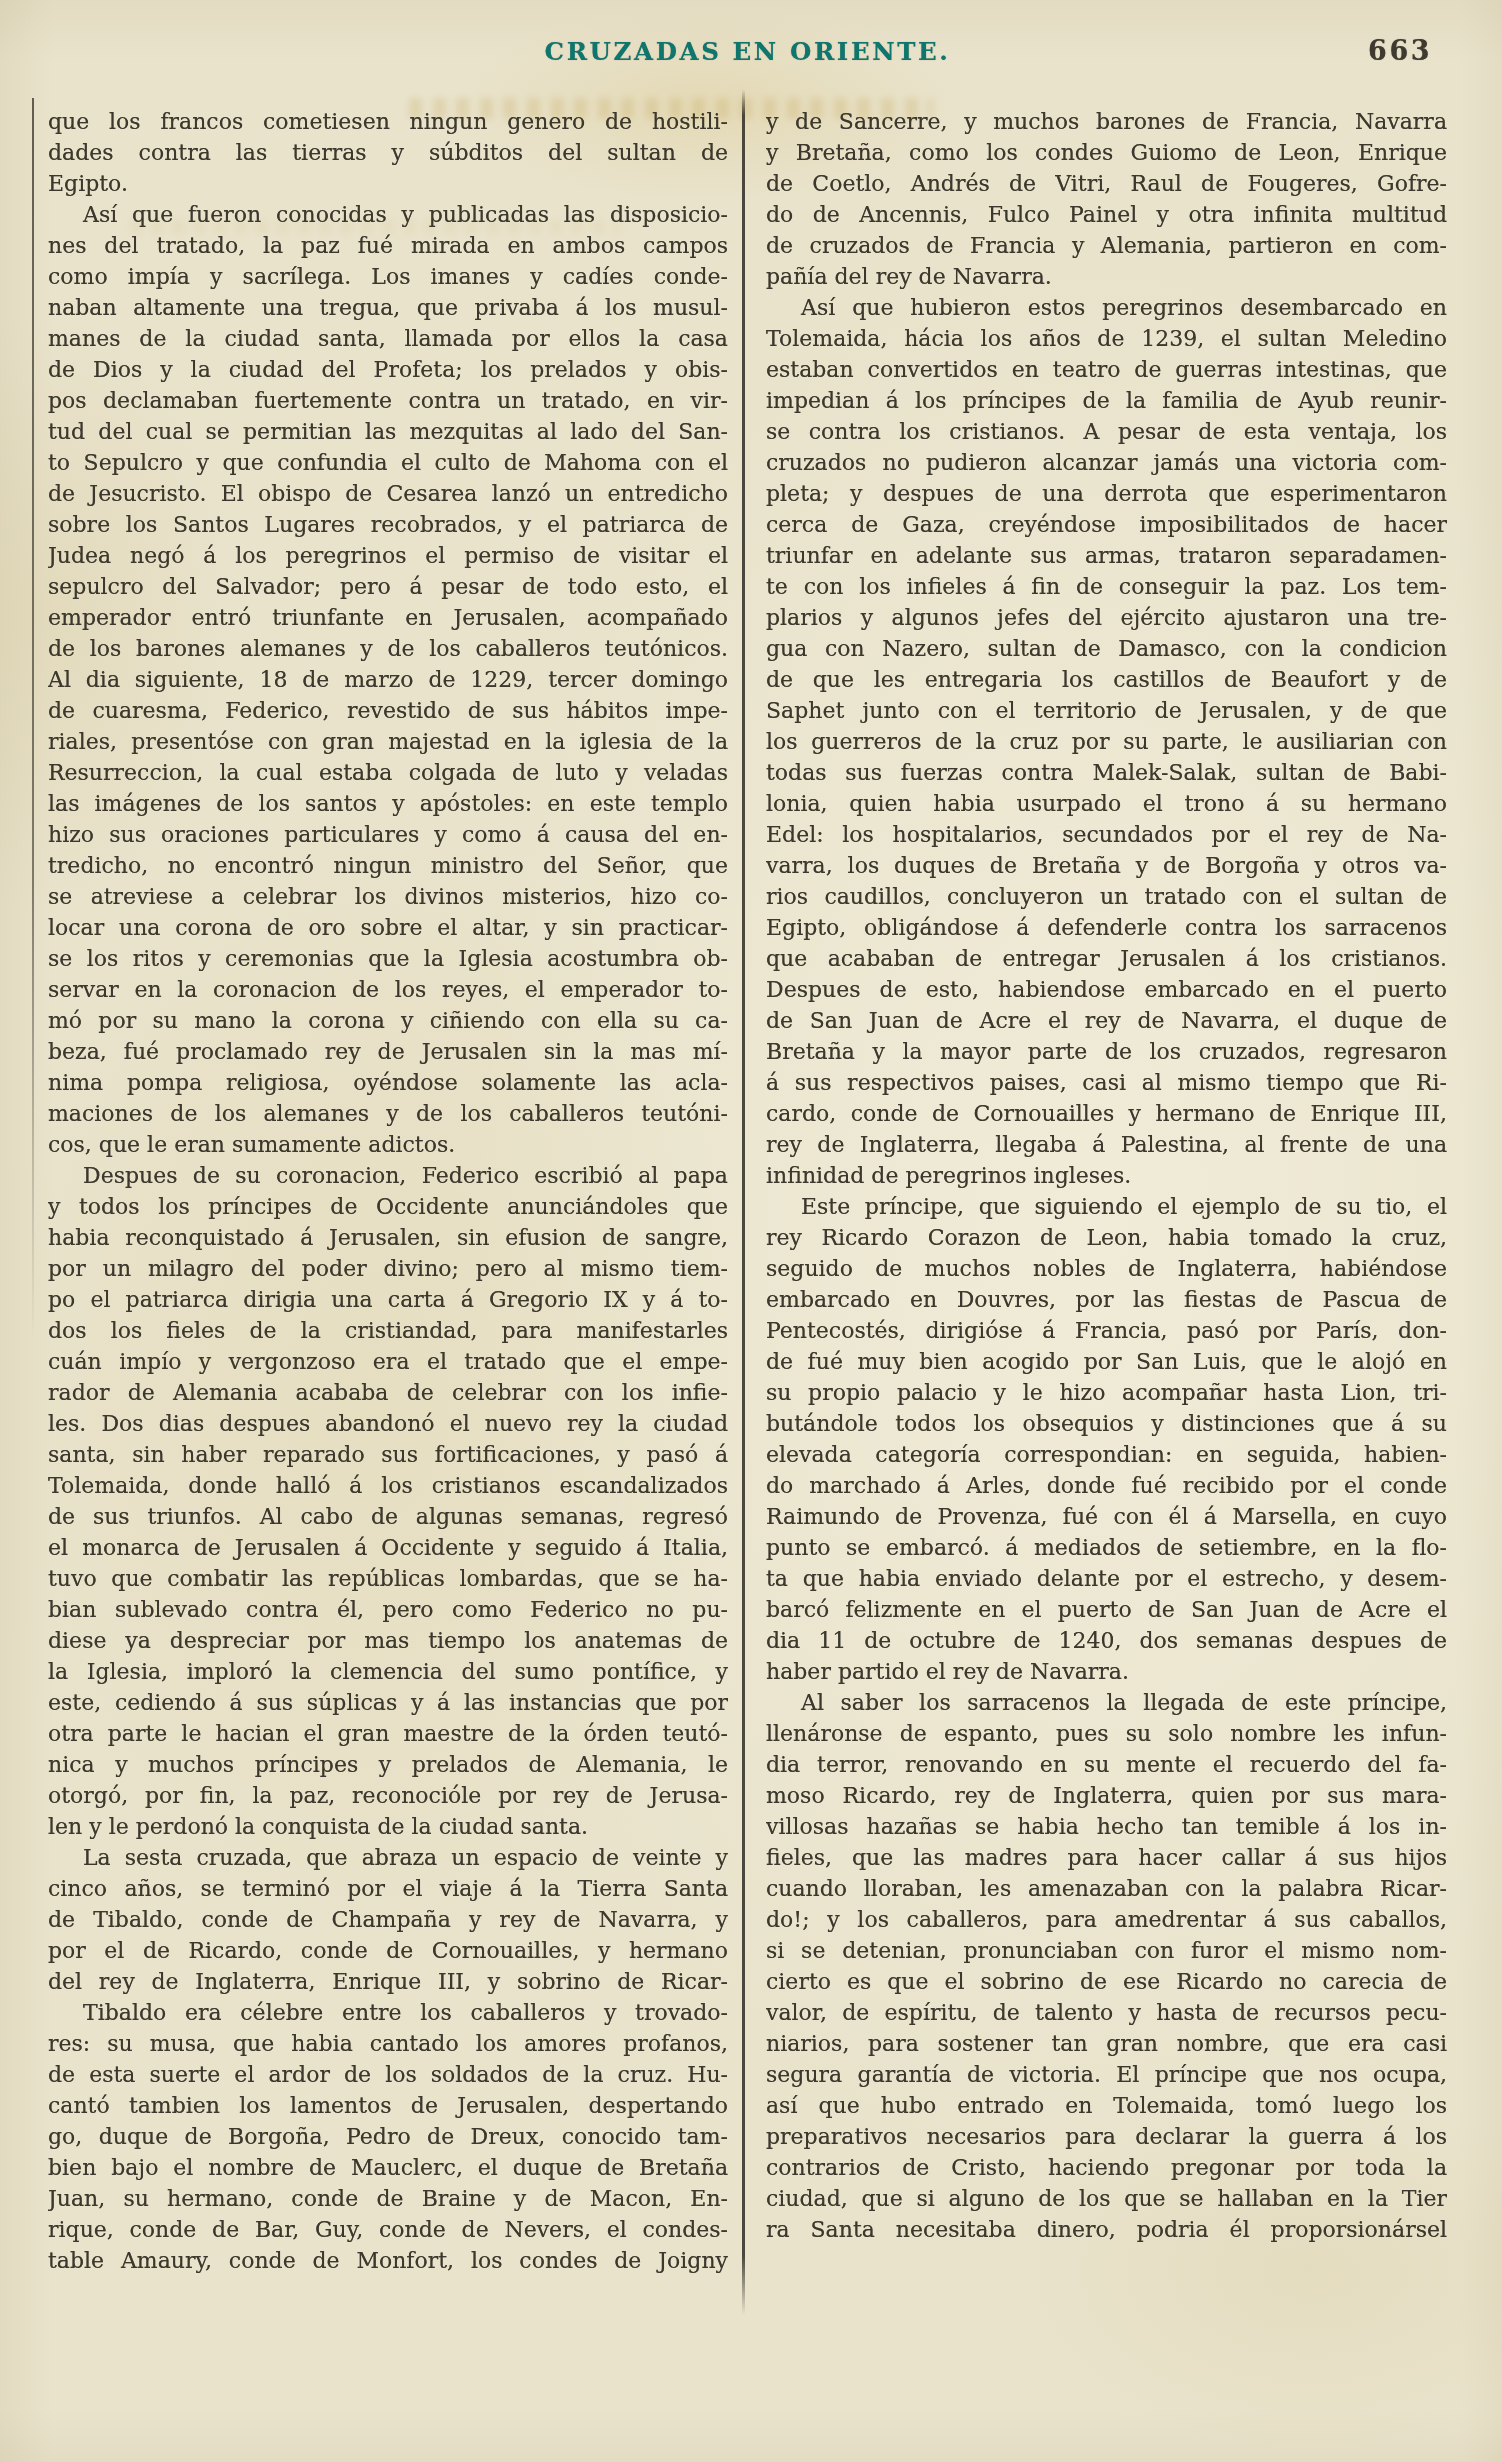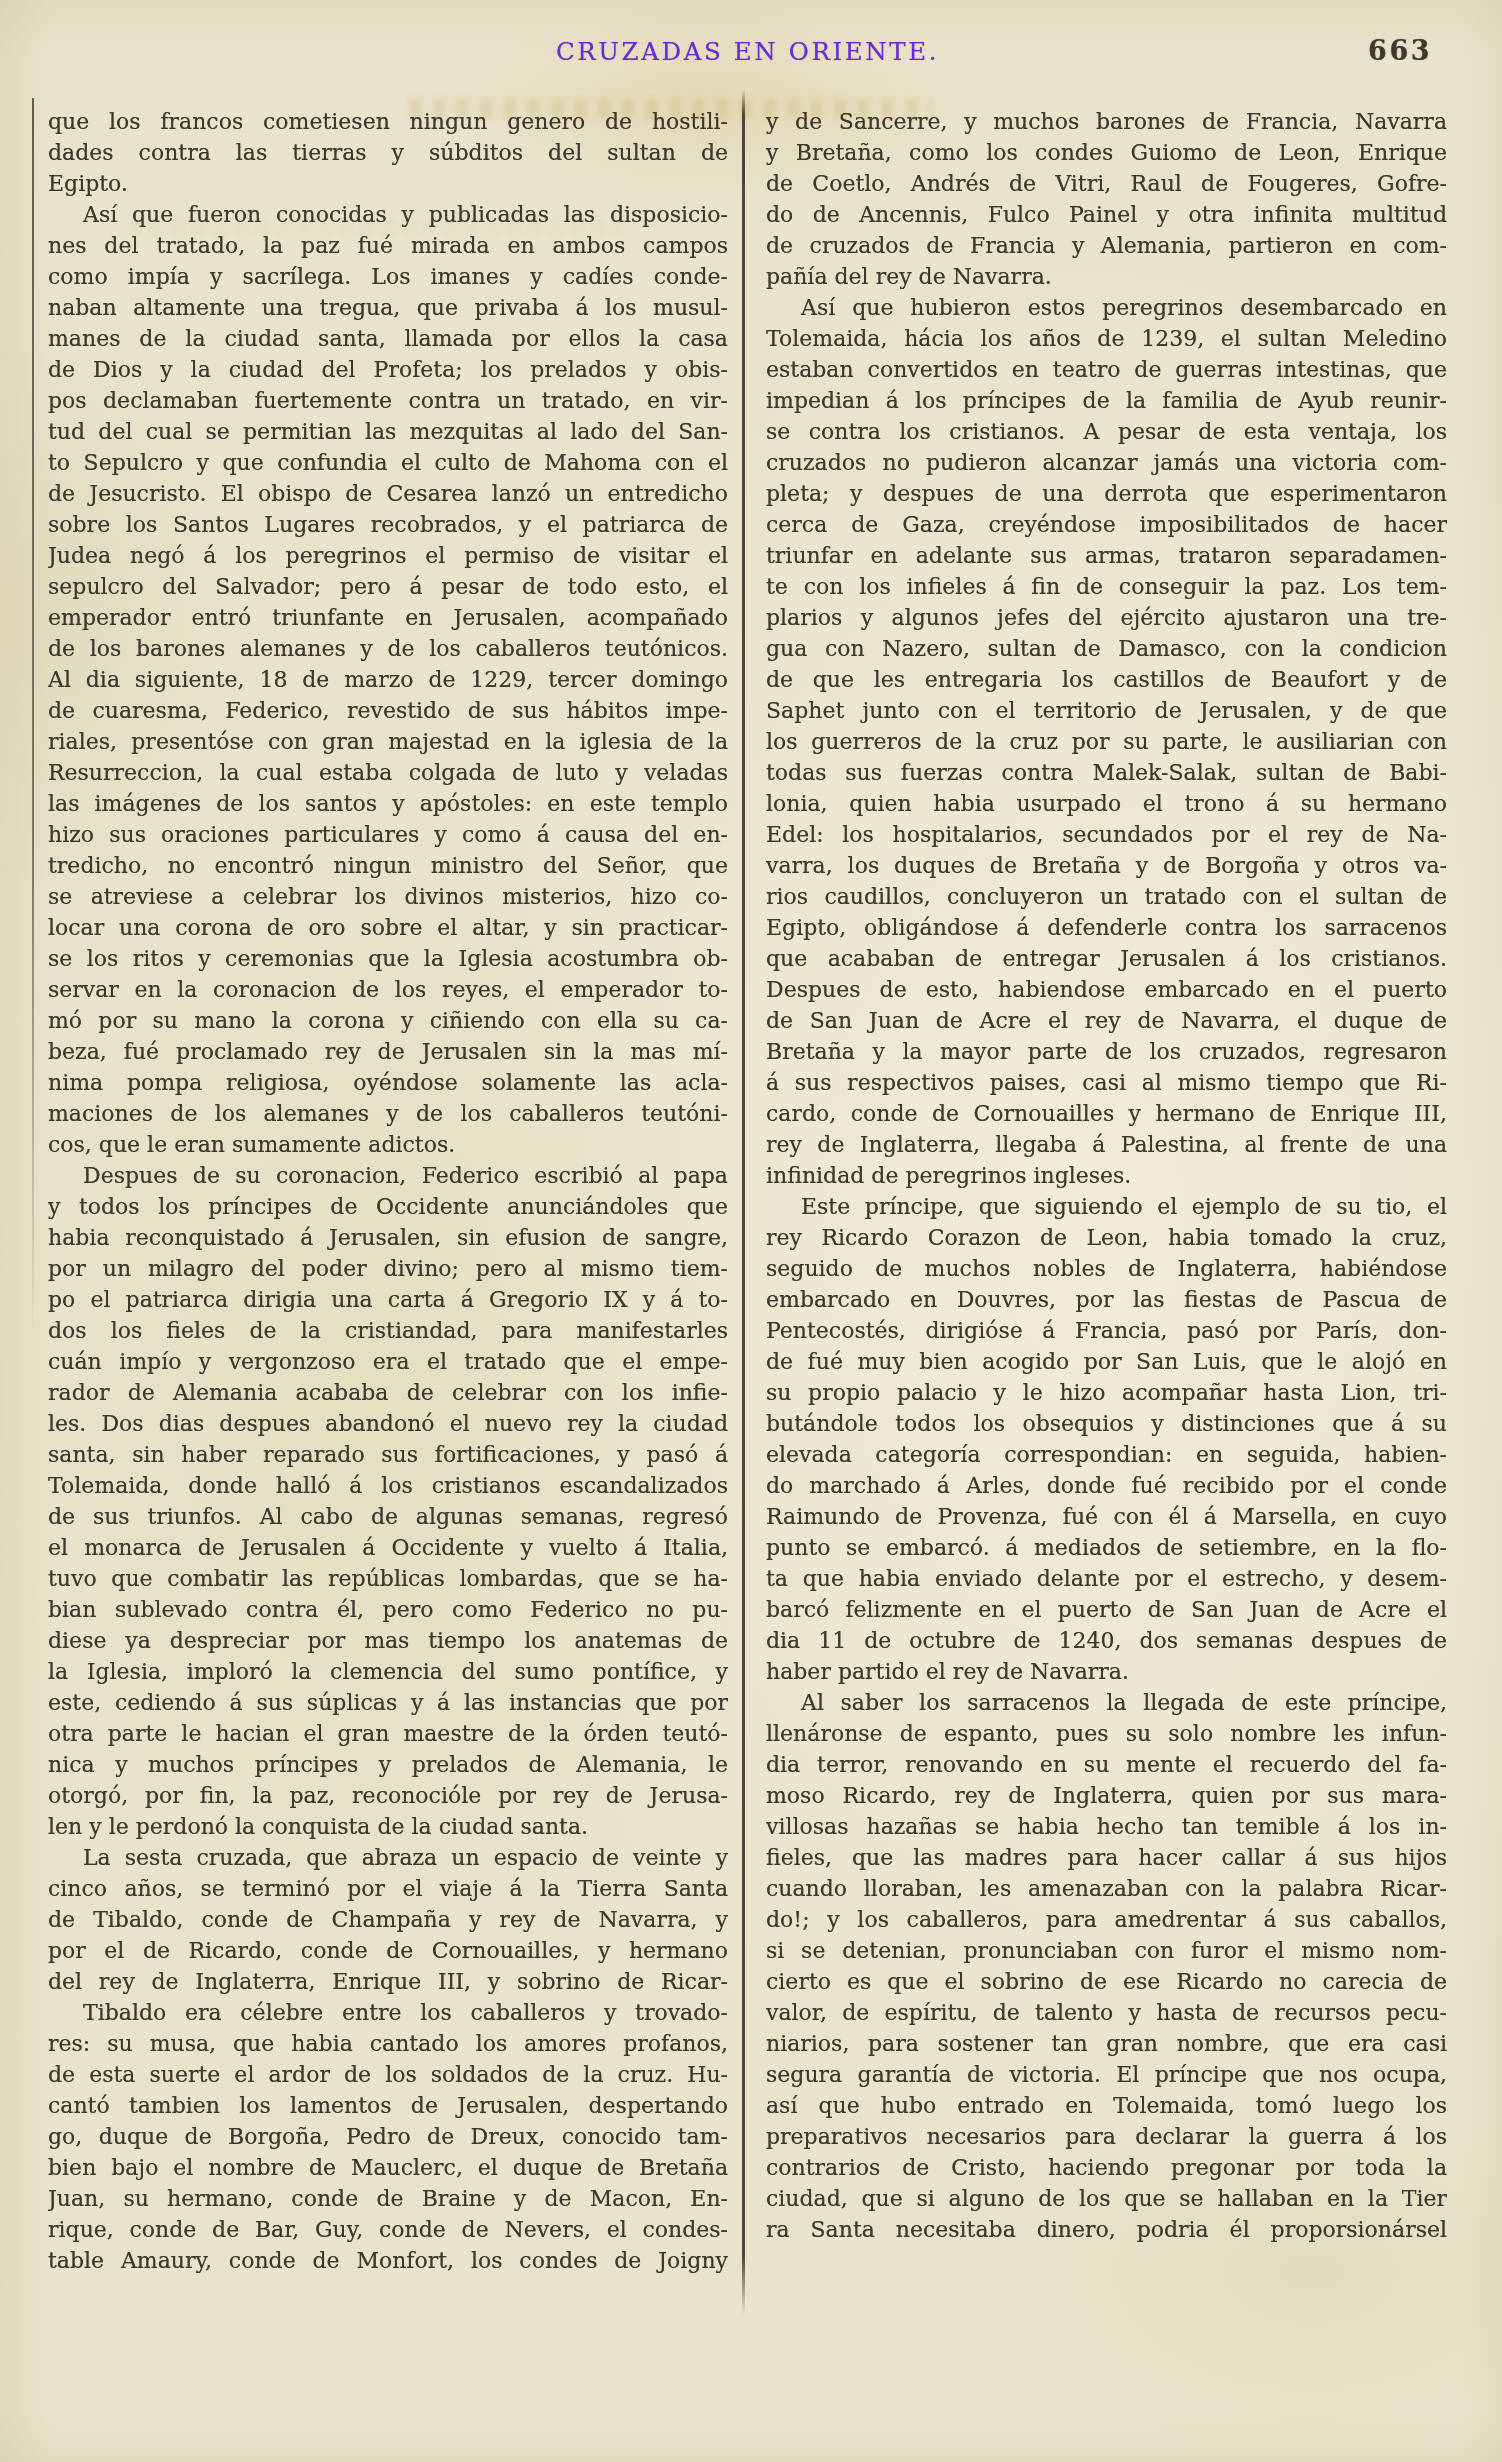--- a/index.html
+++ b/index.html
@@ -55,22 +55,22 @@
     opacity: 0.30;
   }
   .running-title {
     position: absolute;
     top: 37px;
     left: 398px;
     width: 699px;
     text-align: center;
     font-size: 24.5px;
     letter-spacing: 2.6px;
-    font-weight: normal;
-    color: #6d28d9;
+    font-weight: bold;
+    color: #0f766e;
     text-shadow: 0 0 0.9px rgba(74,70,58,0.5);
   }
   .page-number {
     position: absolute;
     top: 35px;
     left: 1368px;
     width: 105px;
     font-size: 27px;
     font-weight: bold;
     letter-spacing: 2.6px;
@@ -175,21 +175,21 @@
     <div class="pline">habia reconquistado á Jerusalen, sin efusion de sangre,</div>
     <div class="pline">por un milagro del poder divino; pero al mismo tiem-</div>
     <div class="pline">po el patriarca dirigia una carta á Gregorio IX y á to-</div>
     <div class="pline">dos los fieles de la cristiandad, para manifestarles</div>
     <div class="pline">cuán impío y vergonzoso era el tratado que el empe-</div>
     <div class="pline">rador de Alemania acababa de celebrar con los infie-</div>
     <div class="pline">les. Dos dias despues abandonó el nuevo rey la ciudad</div>
     <div class="pline">santa, sin haber reparado sus fortificaciones, y pasó á</div>
     <div class="pline">Tolemaida, donde halló á los cristianos escandalizados</div>
     <div class="pline">de sus triunfos. Al cabo de algunas semanas, regresó</div>
-    <div class="pline">el monarca de Jerusalen á Occidente y vuelto á Italia,</div>
+    <div class="pline">el monarca de Jerusalen á Occidente y seguido á Italia,</div>
     <div class="pline">tuvo que combatir las repúblicas lombardas, que se ha-</div>
     <div class="pline">bian sublevado contra él, pero como Federico no pu-</div>
     <div class="pline">diese ya despreciar por mas tiempo los anatemas de</div>
     <div class="pline">la Iglesia, imploró la clemencia del sumo pontífice, y</div>
     <div class="pline">este, cediendo á sus súplicas y á las instancias que por</div>
     <div class="pline">otra parte le hacian el gran maestre de la órden teutó-</div>
     <div class="pline">nica y muchos príncipes y prelados de Alemania, le</div>
     <div class="pline">otorgó, por fin, la paz, reconocióle por rey de Jerusa-</div>
     <div class="pline plast">len y le perdonó la conquista de la ciudad santa.</div>
     <div class="pline pindent">La sesta cruzada, que abraza un espacio de veinte y</div>

